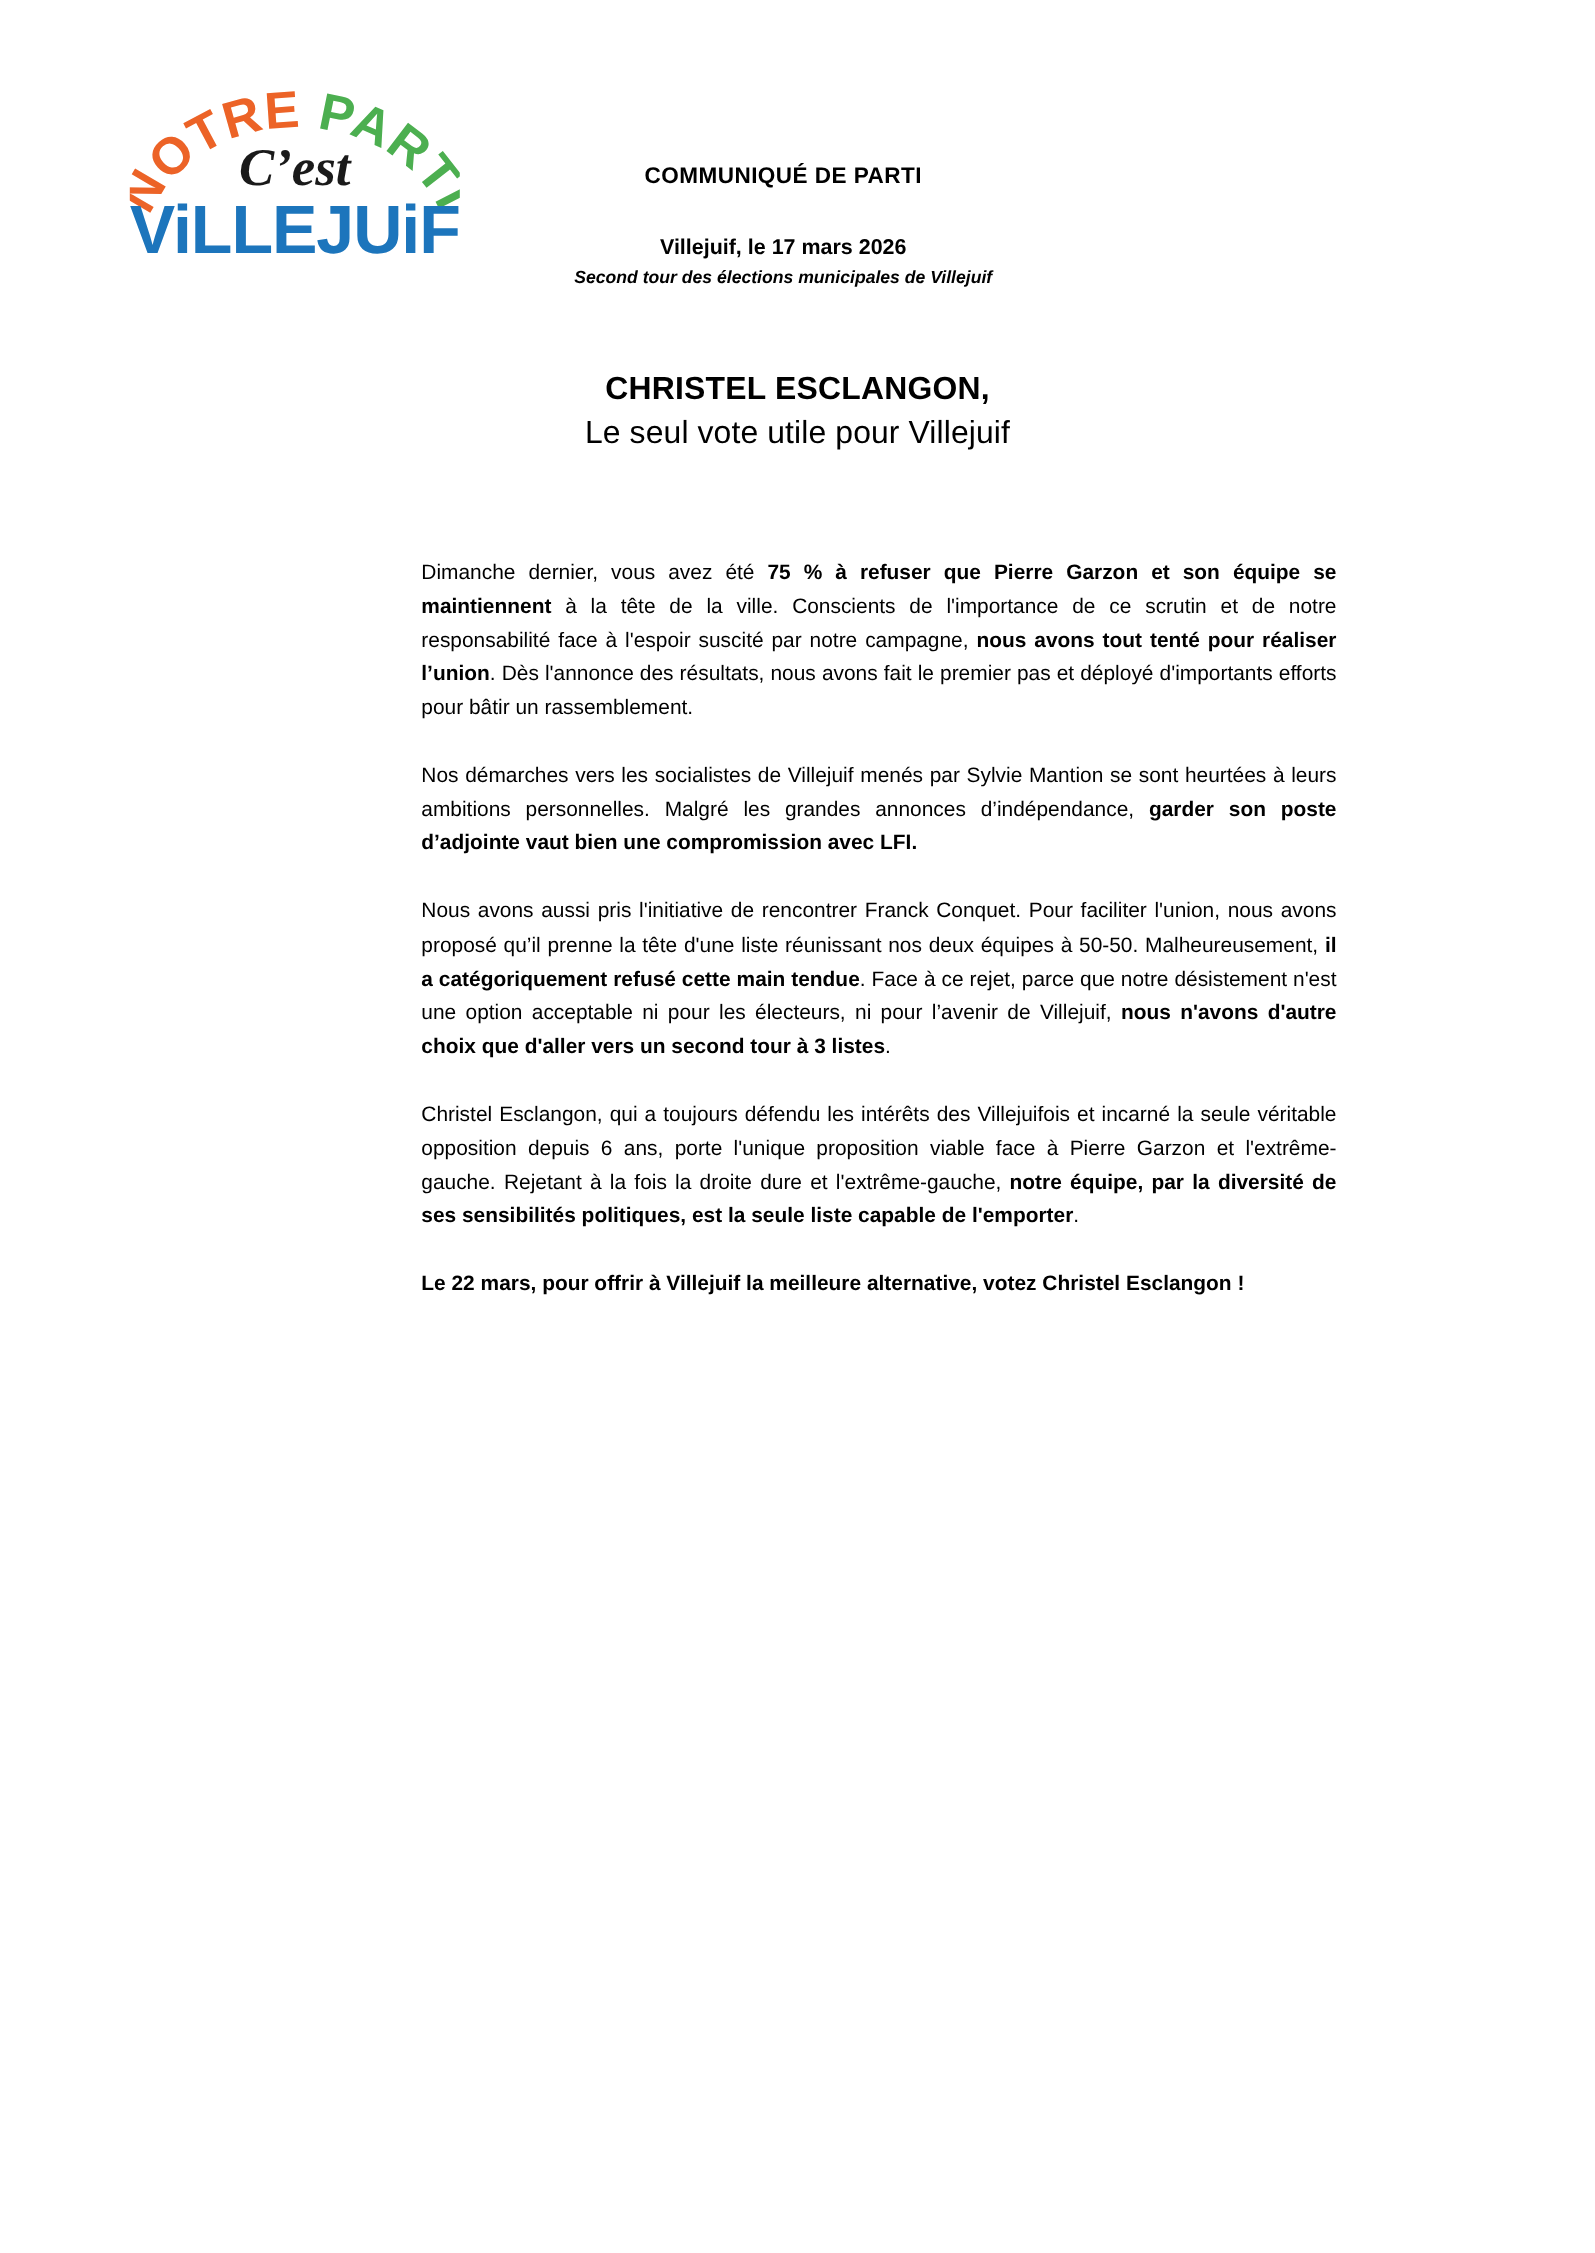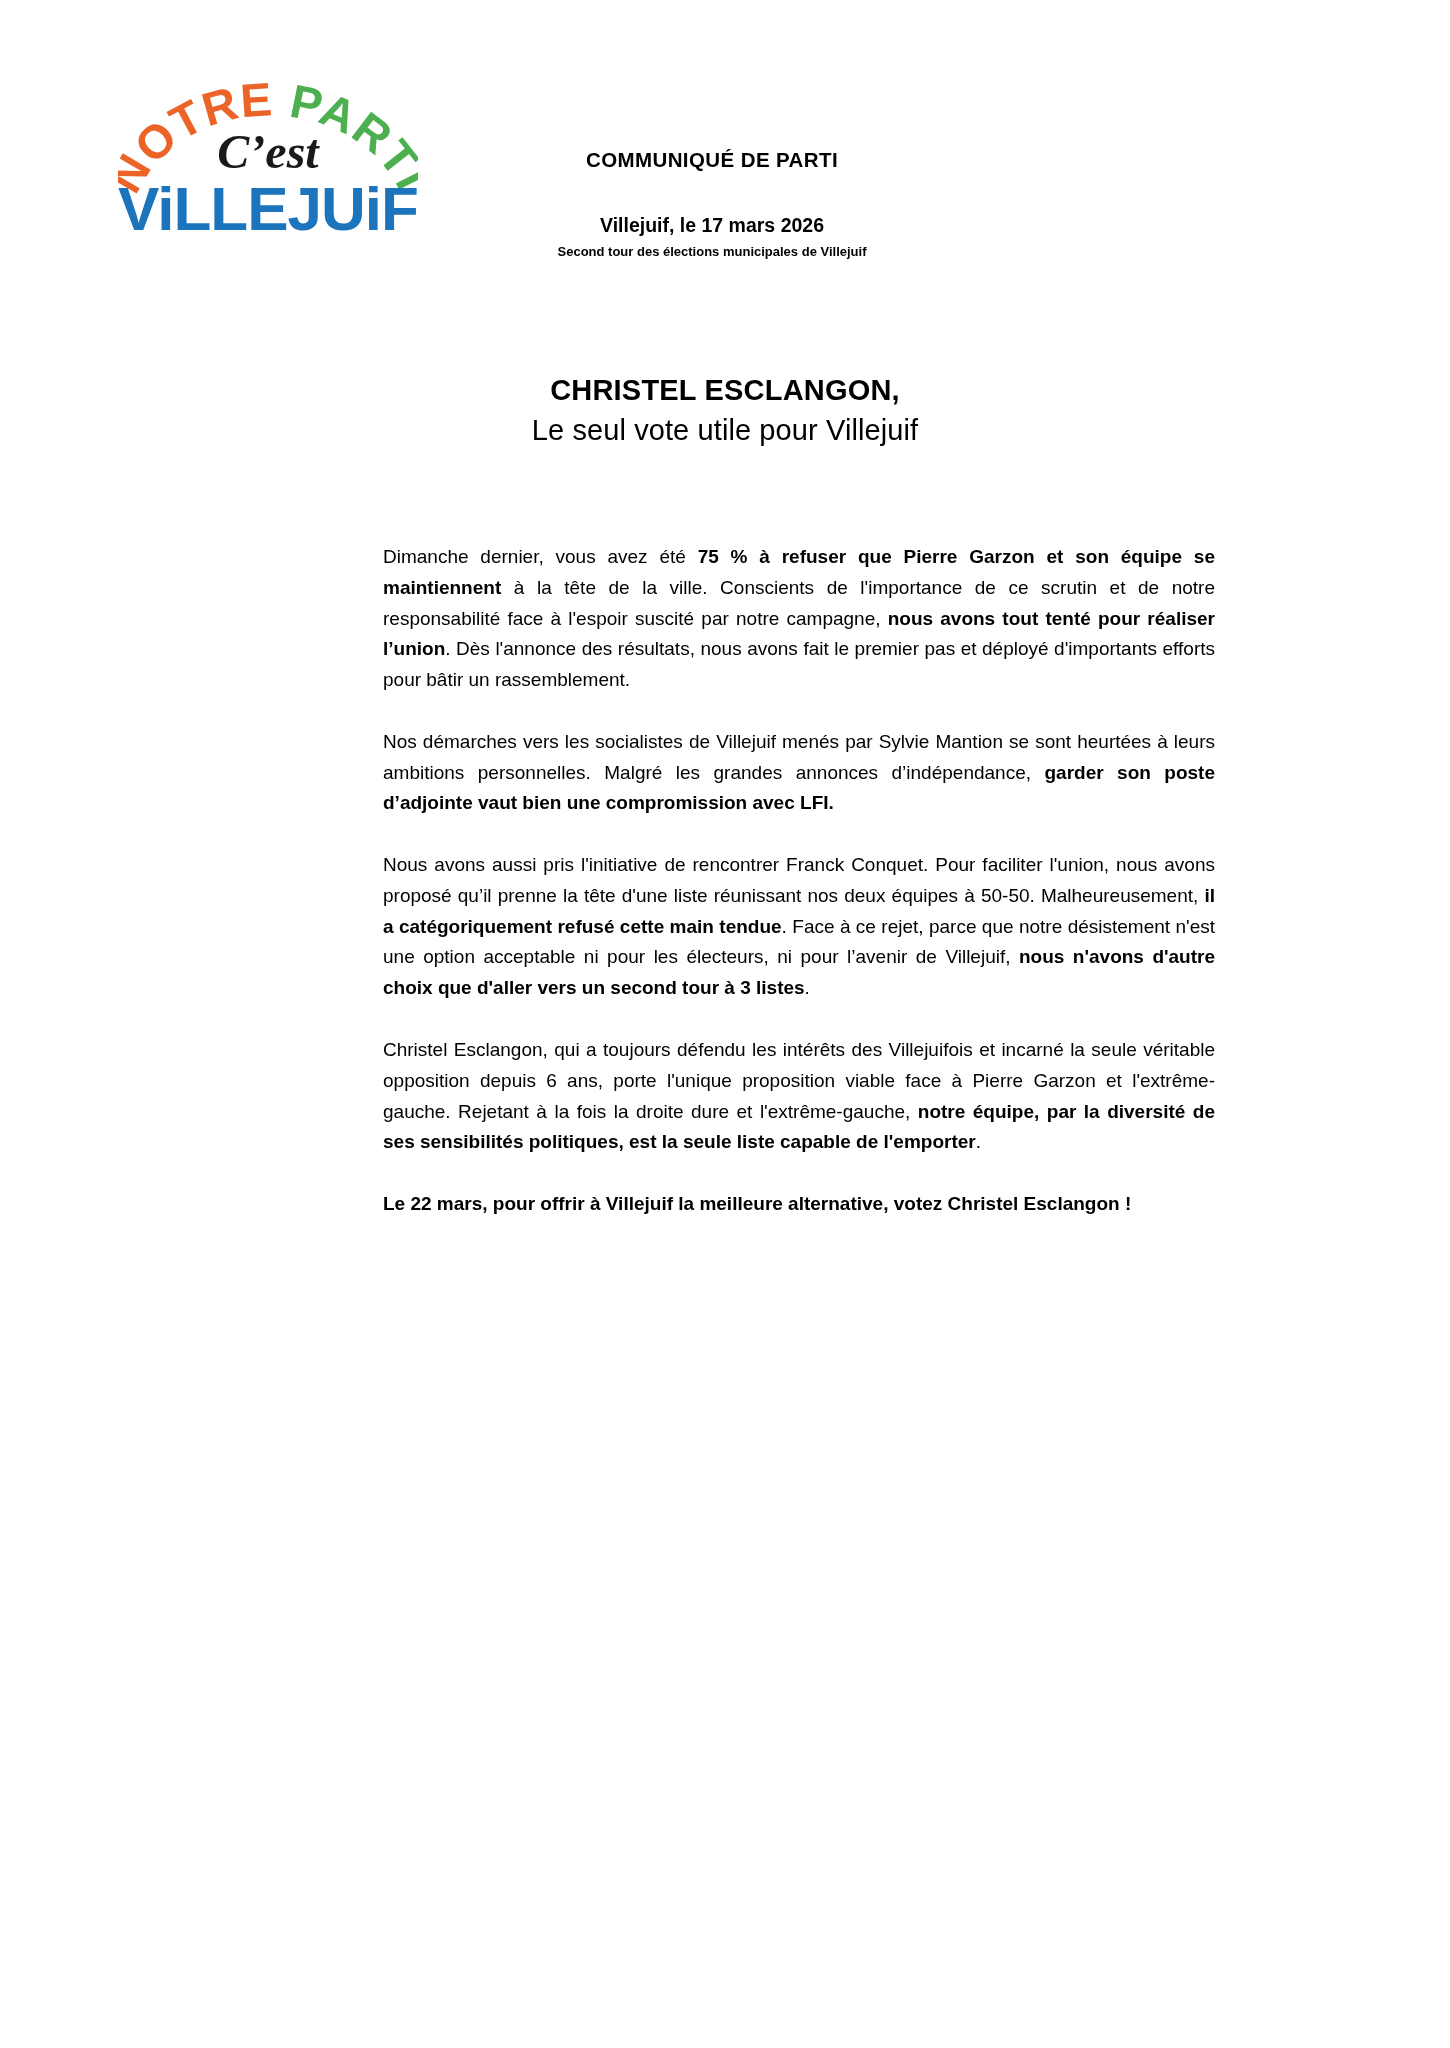--- a/index.html
+++ b/index.html
@@ -54,30 +54,31 @@
     white-space: nowrap;
   }
   .dateline {
     font-size: 19.5px;
     font-weight: bold;
     margin: 0;
     margin-top: 42px;
     white-space: nowrap;
   }
   .subline {
-    font-size: 13px;
+    font-size: 16px;
     font-weight: bold;
     margin: 0;
     margin-top: 7px;
     white-space: nowrap;
+    font-style: italic;
   }
 
   
   .title-block {
-    margin-top: 100px;
+    margin-top: 64px;
     text-align: center;
   }
   .title-line1 {
     font-size: 29px;
     font-weight: bold;
     letter-spacing: 0.2px;
     line-height: 1.38;
   }
   .title-line2 {
     font-size: 29px;

